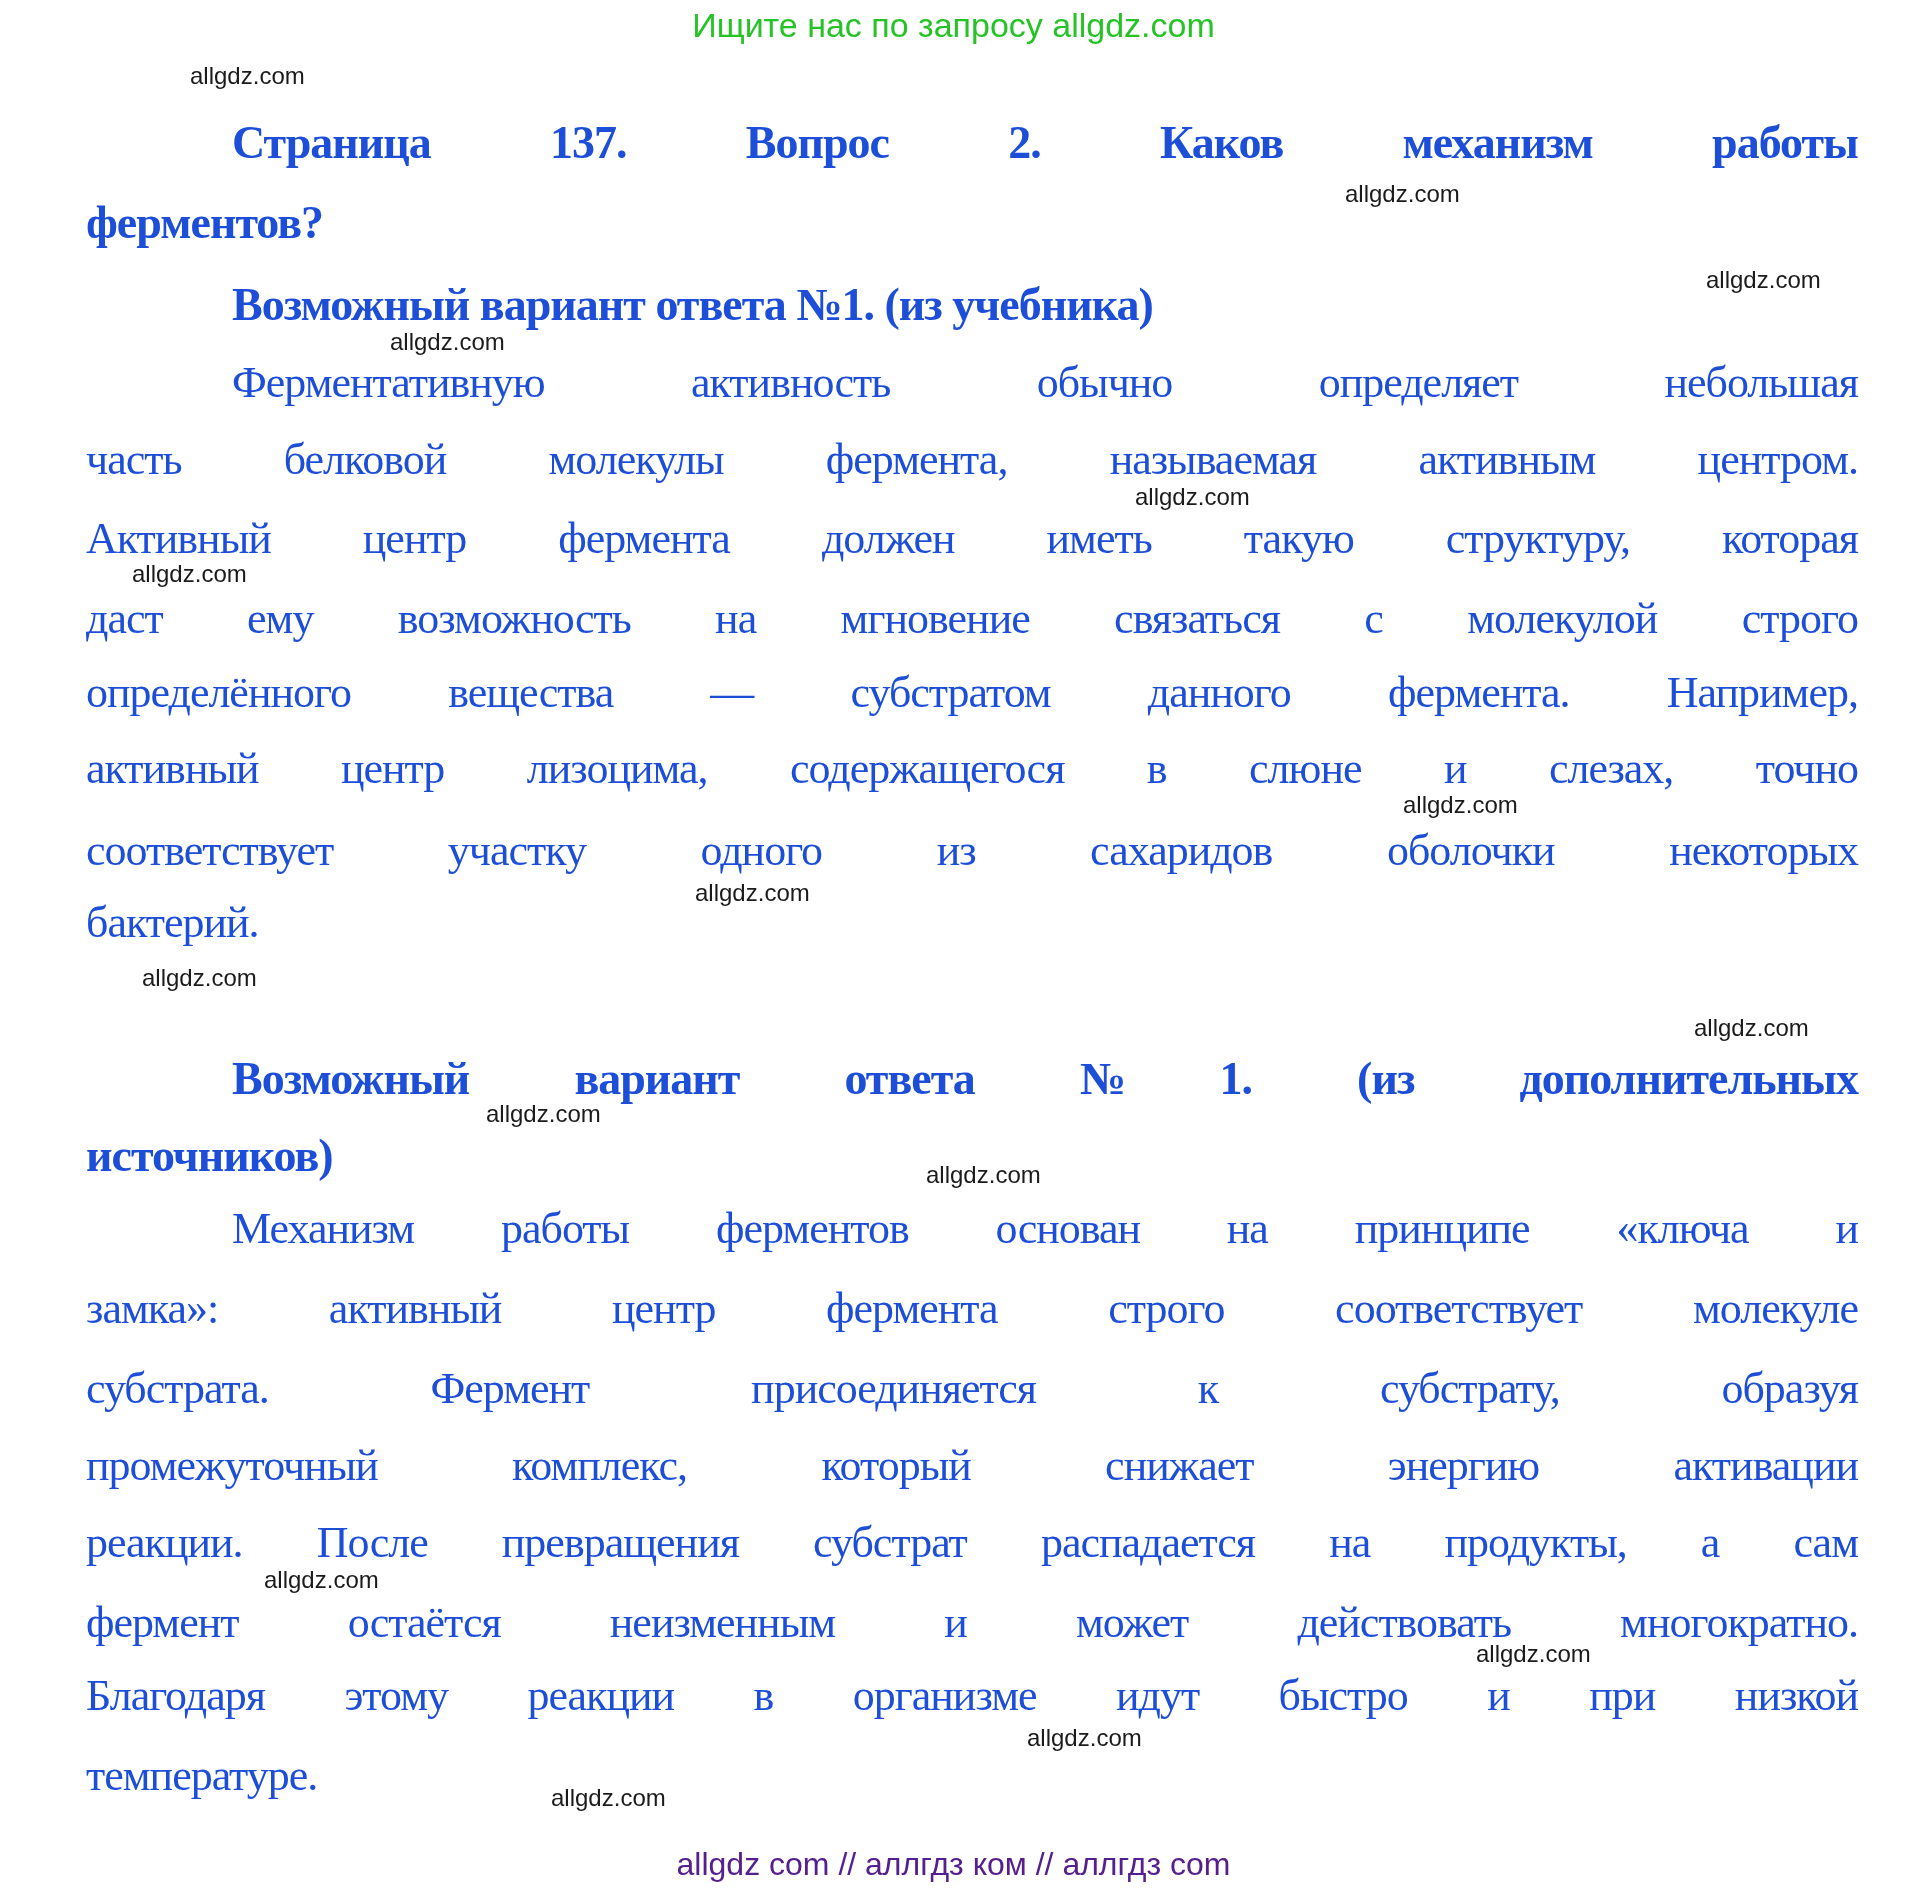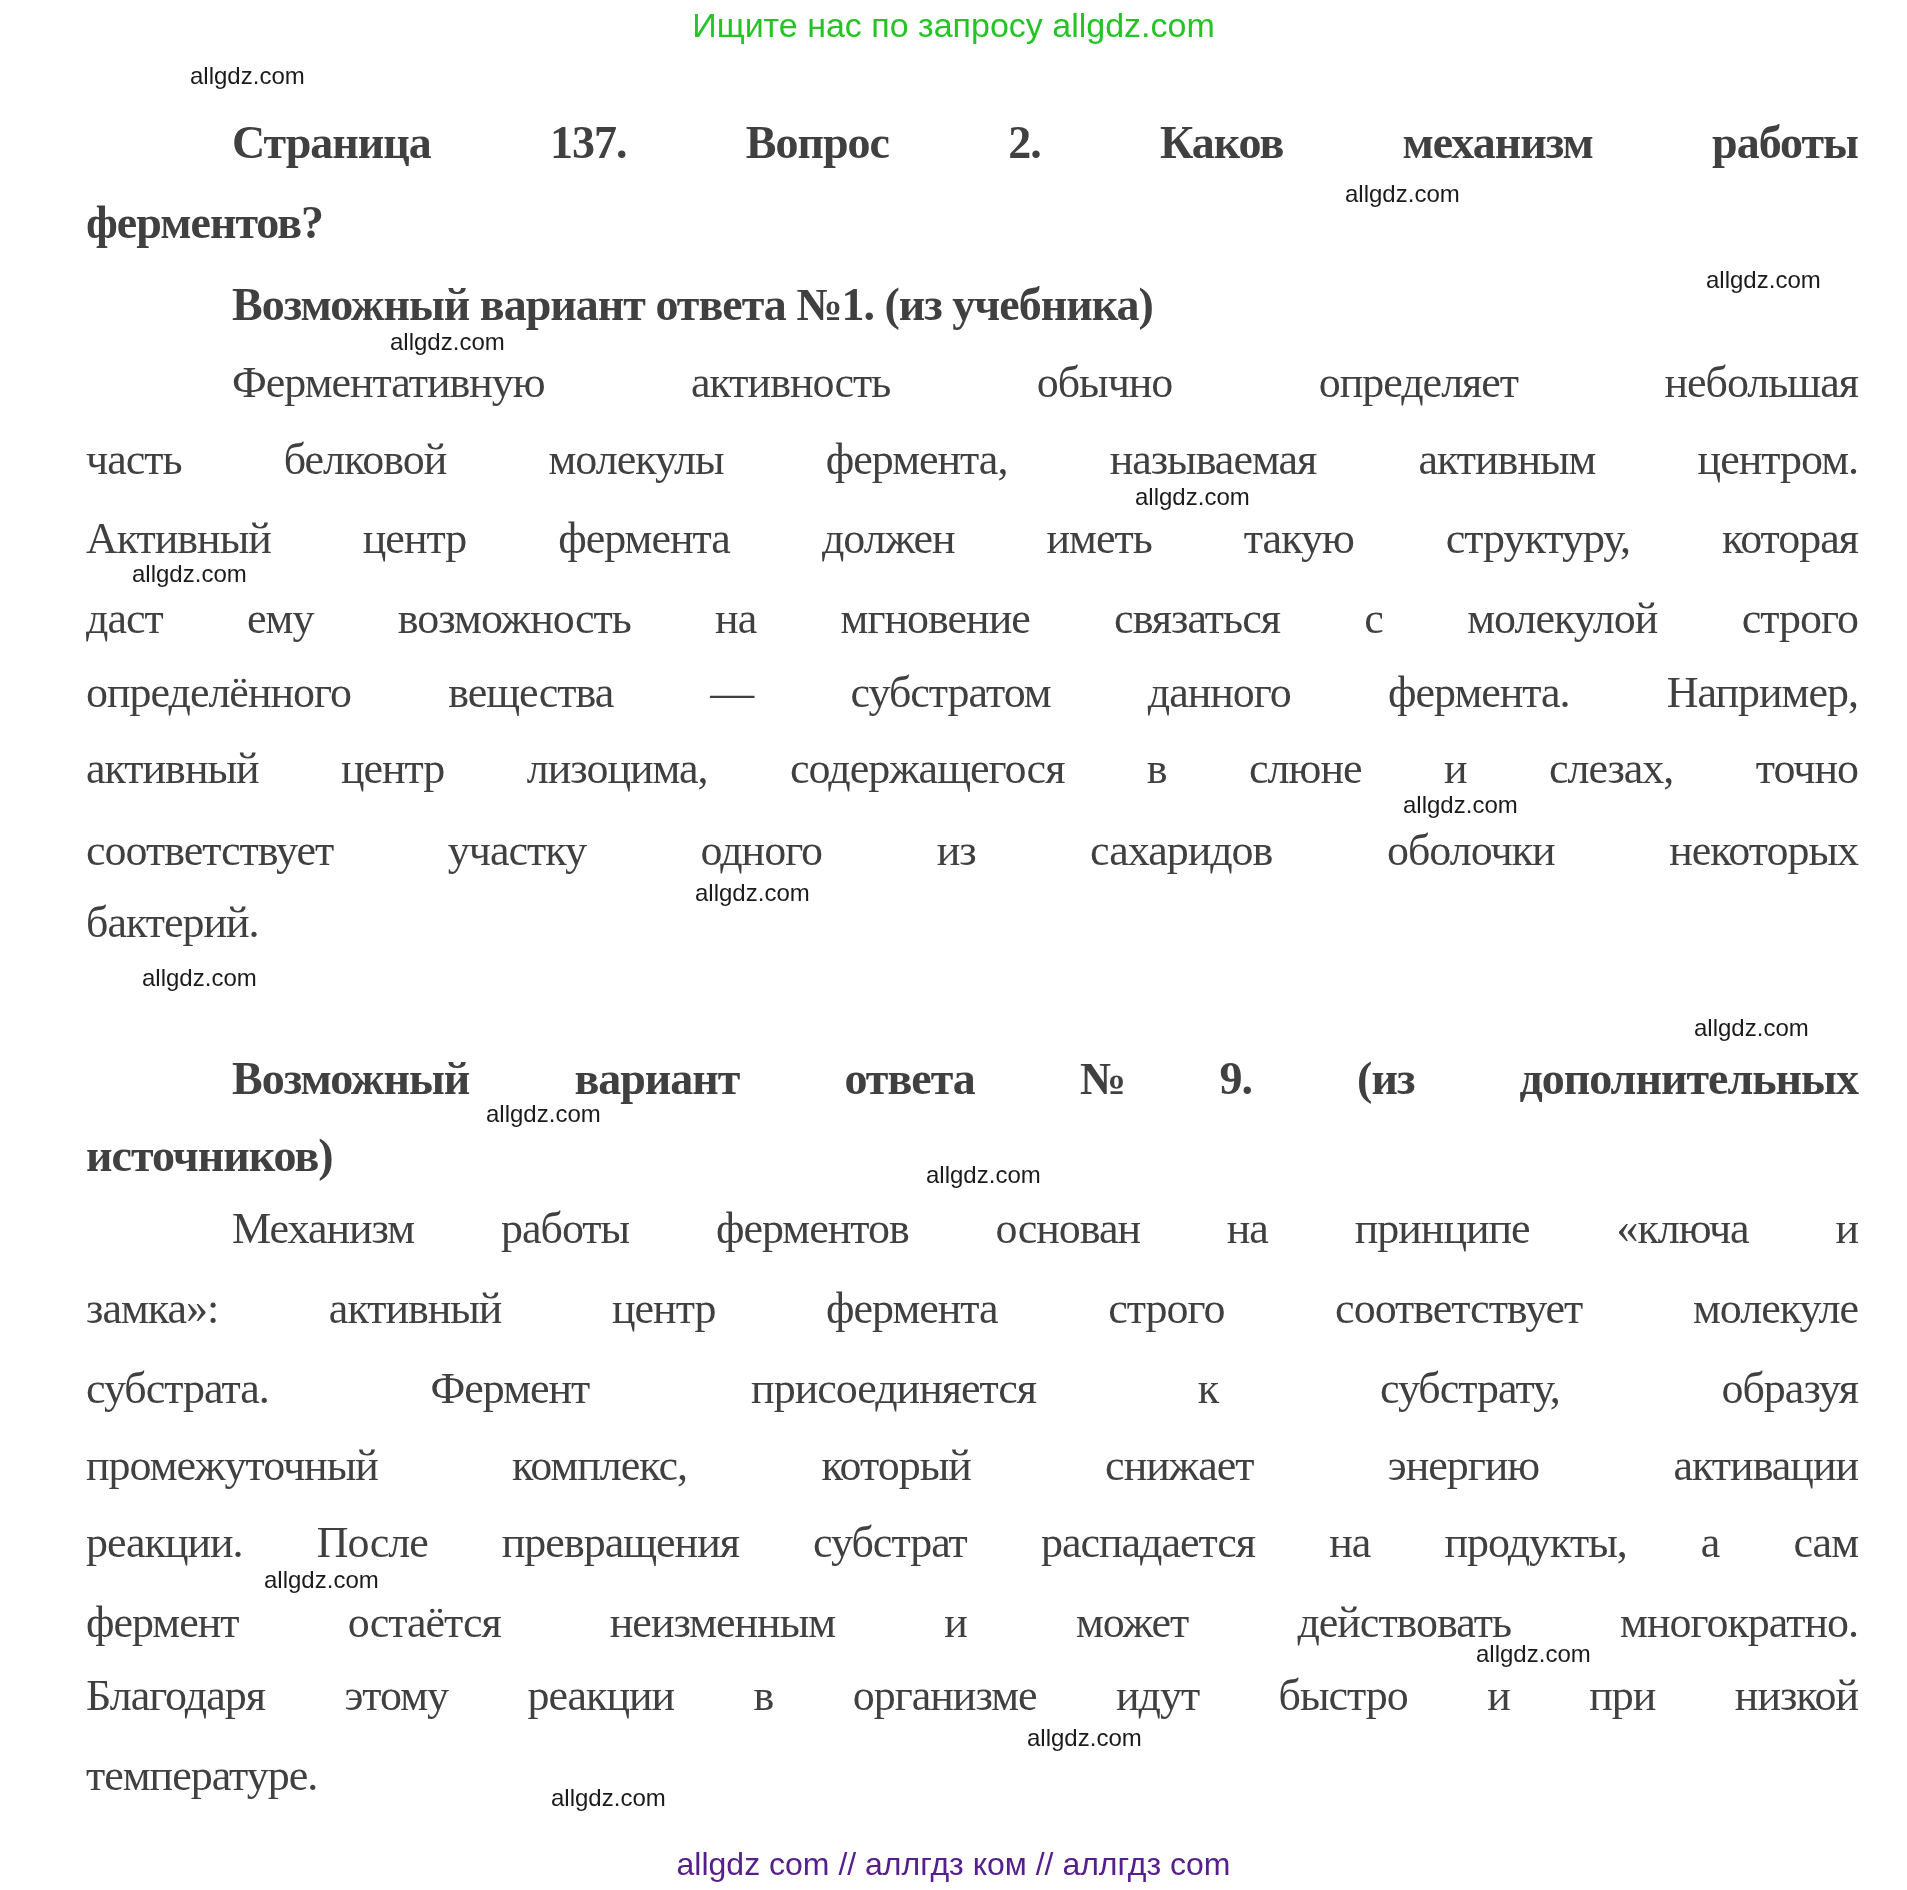--- a/index.html
+++ b/index.html
@@ -34,21 +34,21 @@
     font-size: 24px;
     color: #1b1b1b;
     white-space: nowrap;
   }
   .tl {
     position: absolute;
     left: 86px;
     width: 1772px;
     font-size: 44px;
     line-height: 54px;
-    color: #404040;
+    color: #1d4ed8;
     letter-spacing: -1px;
     white-space: normal;
   }
   .bold { font-weight: bold; font-size: 46px; }
   .ind { padding-left: 146px; width: 1626px; }
   .jf { text-align: justify; text-align-last: justify; }
   .last { text-align: center; text-align-last: left; }
 </style>
 </head>
 <body>
@@ -81,21 +81,21 @@
 
   <div class="tl ind jf" style="top:356px">Ферментативную активность обычно определяет небольшая</div>
   <div class="tl jf" style="top:433px">часть белковой молекулы фермента, называемая активным центром.</div>
   <div class="tl jf" style="top:592px">даст ему возможность на мгновение связаться с молекулой строго</div>
   <div class="tl jf" style="top:512px">Активный центр фермента должен иметь такую структуру, которая</div>
   <div class="tl jf" style="top:666px">определённого вещества — субстратом данного фермента. Например,</div>
   <div class="tl jf" style="top:742px">активный центр лизоцима, содержащегося в слюне и слезах, точно</div>
   <div class="tl jf" style="top:824px">соответствует участку одного из сахаридов оболочки некоторых</div>
   <div class="tl last" style="top:896px">бактерий.</div>
 
-  <div class="tl bold ind jf" style="top:1052px">Возможный вариант ответа №9. (из дополнительных</div>
+  <div class="tl bold ind jf" style="top:1052px">Возможный вариант ответа №1. (из дополнительных</div>
   <div class="tl bold last" style="top:1129px">источников)</div>
 
   <div class="tl ind jf" style="top:1202px">Механизм работы ферментов основан на принципе «ключа и</div>
   <div class="tl jf" style="top:1282px">замка»: активный центр фермента строго соответствует молекуле</div>
   <div class="tl jf" style="top:1362px">субстрата. Фермент присоединяется к субстрату, образуя</div>
   <div class="tl jf" style="top:1439px">промежуточный комплекс, который снижает энергию активации</div>
   <div class="tl jf" style="top:1516px">реакции. После превращения субстрат распадается на продукты, а сам</div>
   <div class="tl jf" style="top:1596px">фермент остаётся неизменным и может действовать многократно.</div>
   <div class="tl jf" style="top:1669px">Благодаря этому реакции в организме идут быстро и при низкой</div>
   <div class="tl last" style="top:1749px">температуре.</div>

